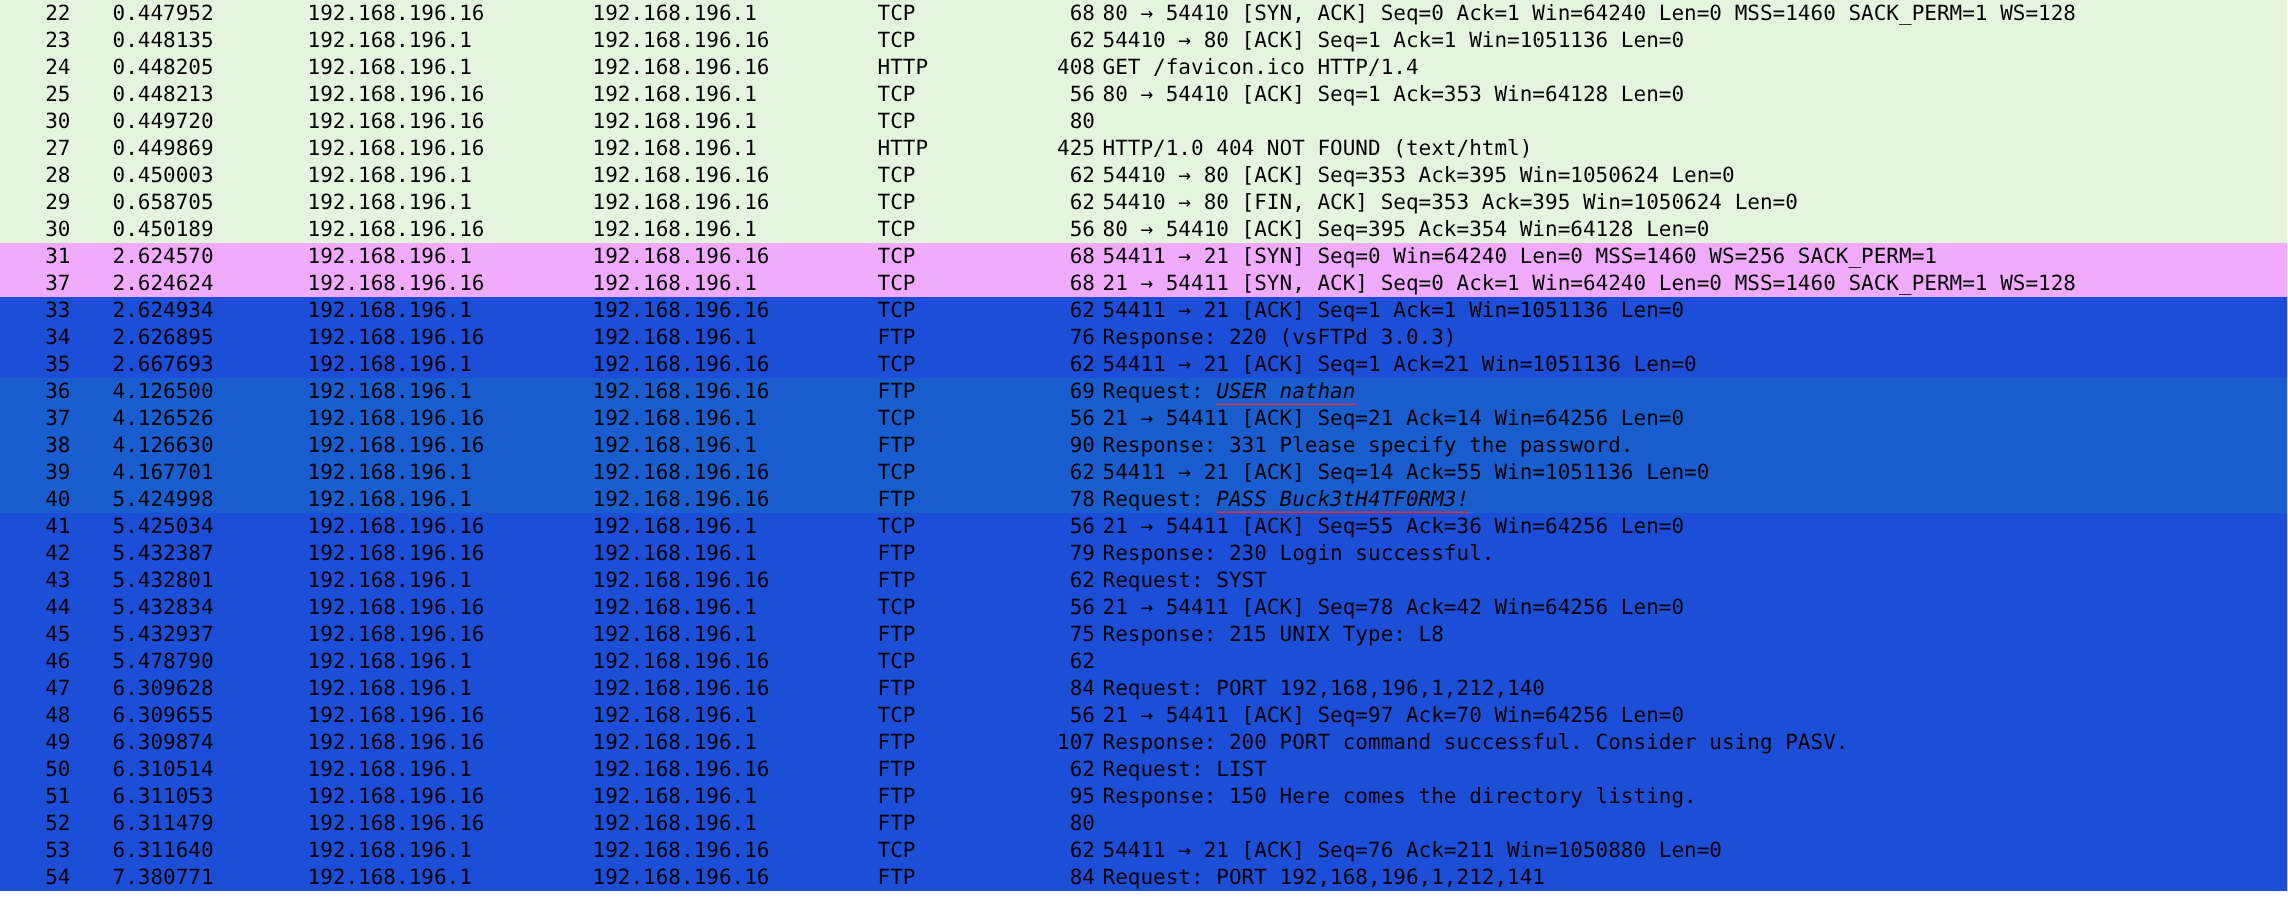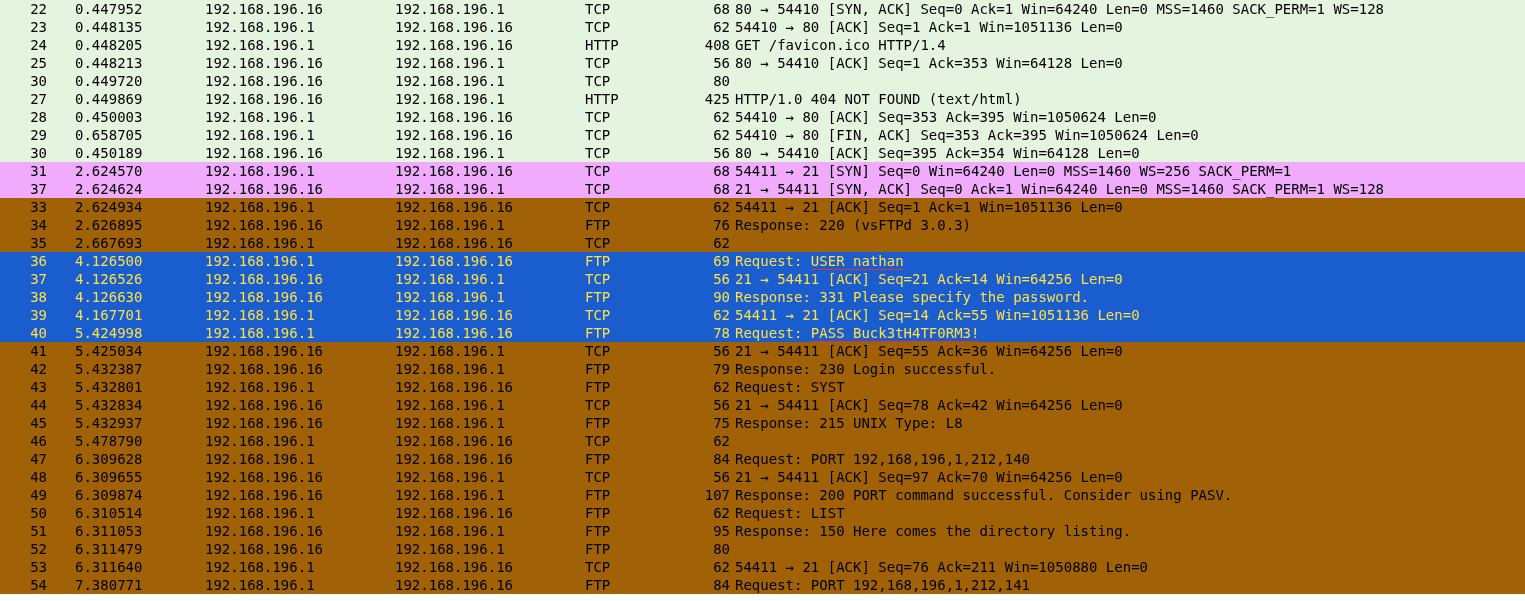--- a/index.html
+++ b/index.html
@@ -8,25 +8,25 @@
     font-size: 14px;
     line-height: 18px;
     background: #ffffff;
     color: #000000;
     overflow-x: auto;
     white-space: nowrap;
   }
   .packet-list { width: 100%; }
   .row { display: flex; height: 18px; align-items: center; cursor: pointer; }
   .row.green { background: #e5f4de; }
-  .row.purple { background: #a16207; }
+  .row.purple { background: #1d4ed8; }
   .row.grey { background: #f0abfc; }
-  .row.selected { background: #1a5dce; color: #fde047; }
+  .row.selected { background: #1a5dce; color: #000000; }
   .row.selected .underline { border-bottom: 1.5px solid #d33; }
-  .underline { border-bottom: 1.5px solid #d33; }
+  .underline { border-bottom: 1.5px solid #d33; font-style: italic; }
   .col-no   { width: 75px;  text-align: right; padding-right: 28px; }
   .col-time { width: 130px; text-align: left; }
   .col-src  { width: 190px; text-align: left; }
   .col-dst  { width: 190px; text-align: left; }
   .col-prot { width: 95px;  text-align: left; }
   .col-len  { width: 35px;  text-align: right; padding-right: 5px; margin-left: 20px; }
   .col-info { flex: 1; text-align: left; }
 </style>
 </head>
 <body>
@@ -148,20 +148,21 @@
       <span class="col-len">76</span>
       <span class="col-info">Response: 220 (vsFTPd 3.0.3)</span>
     </div>
     <div class="row purple">
       <span class="col-no">35</span>
       <span class="col-time">2.667693</span>
       <span class="col-src">192.168.196.1</span>
       <span class="col-dst">192.168.196.16</span>
       <span class="col-prot">TCP</span>
       <span class="col-len">62</span>
+      <span class="col-info">54411 → 21 [ACK] Seq=1 Ack=21 Win=1051136 Len=0</span>
     </div>
     <div class="row selected">
       <span class="col-no">36</span>
       <span class="col-time">4.126500</span>
       <span class="col-src">192.168.196.1</span>
       <span class="col-dst">192.168.196.16</span>
       <span class="col-prot">FTP</span>
       <span class="col-len">69</span>
       <span class="col-info"><span>Request: </span><span class="underline">USER nathan</span></span>
     </div>

